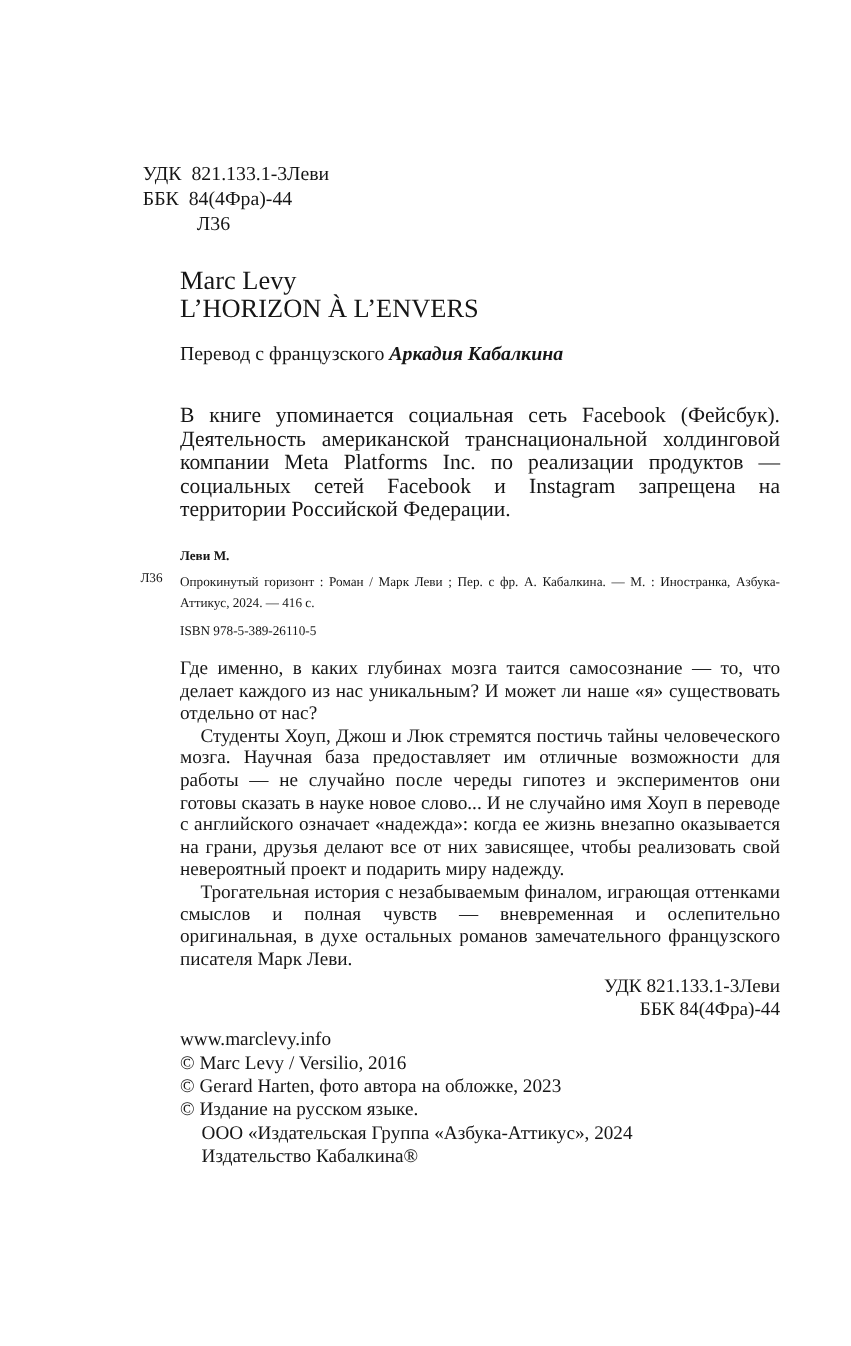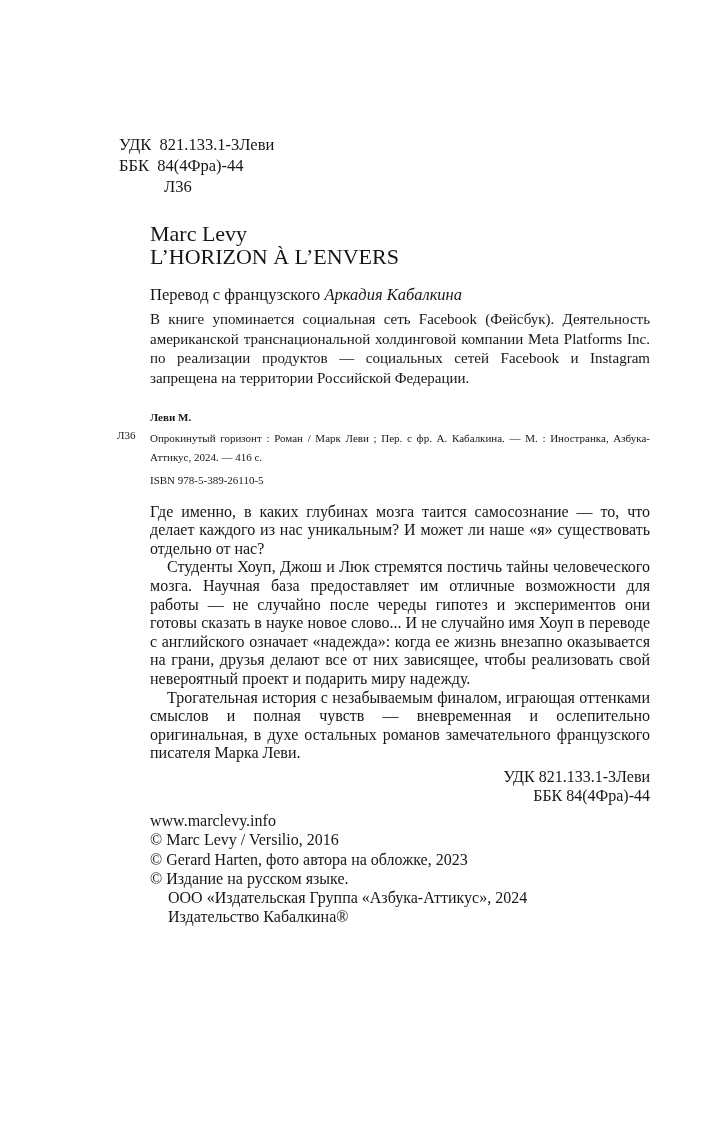--- a/index.html
+++ b/index.html
@@ -19,25 +19,25 @@
     padding: 134px 49px 0 150px;
   }
   .pre { white-space: pre-wrap; }
 
   .top-class { margin-left: -31px; font-size: 16.5px; line-height: 21px; }
   .top-class .code { padding-left: 45px; }
 
   .title-block { margin-top: 25px; font-size: 22px; line-height: 23px; }
 
   .translation { margin-top: 16px; font-size: 16.5px; line-height: 21px; }
-  .translation i { font-style: italic; }
+  .translation i { font-style: italic; font-weight: bold; }
 
   .disclaimer {
-    margin-top: 5px;
-    font-size: 15px;
+    margin-top: 32px;
+    font-size: 18px;
     line-height: 19.5px;
     text-align: justify;
   }
 
   .catalog { margin-top: 20px; font-size: 11px; }
   .catalog-author { font-weight: bold; line-height: 19px; }
   .catalog-entry-wrap { position: relative; margin-top: 2px; }
   .catalog-code { position: absolute; left: -33px; top: 0; }
   .catalog-entry { line-height: 18.8px; text-align: justify; }
   .isbn { margin-top: 4px; line-height: 19px; }
@@ -76,21 +76,21 @@
     <div class="catalog-entry-wrap">
       <span class="catalog-code">Л36</span>
       <p class="catalog-entry">Опрокинутый горизонт : Роман / Марк Леви ; Пер. с фр. А. Кабалкина. — М. : Иностранка, Азбука-Аттикус, 2024. — 416 с.</p>
     </div>
     <div class="isbn">ISBN 978-5-389-26110-5</div>
   </div>
 
   <div class="annotation">
     <p class="first">Где именно, в каких глубинах мозга таится самосознание — то, что делает каждого из нас уникальным? И может ли наше «я» существовать отдельно от нас?</p>
     <p>Студенты Хоуп, Джош и Люк стремятся постичь тайны человеческого мозга. Научная база предоставляет им отличные возможности для работы — не случайно после череды гипотез и экспериментов они готовы сказать в науке новое слово... И не случайно имя Хоуп в переводе с английского означает «надежда»: когда ее жизнь внезапно оказывается на грани, друзья делают все от них зависящее, чтобы реализовать свой невероятный проект и подарить миру надежду.</p>
-    <p>Трогательная история с незабываемым финалом, играющая оттенками смыслов и полная чувств — вневременная и ослепительно оригинальная, в духе остальных романов замечательного французского писателя Марка Леви.</p>
+    <p>Трогательная история с незабываемым финалом, играющая оттенками смыслов и полная чувств — вневременная и ослепительно оригинальная, в духе остальных романов замечательного французского писателя Марк Леви.</p>
   </div>
 
   <div class="bottom-class">
     <div>УДК 821.133.1-3Леви</div>
     <div>ББК 84(4Фра)-44</div>
   </div>
 
   <div class="credits">
     <div>www.marclevy.info</div>
     <div>© Marc Levy / Versilio, 2016</div>

